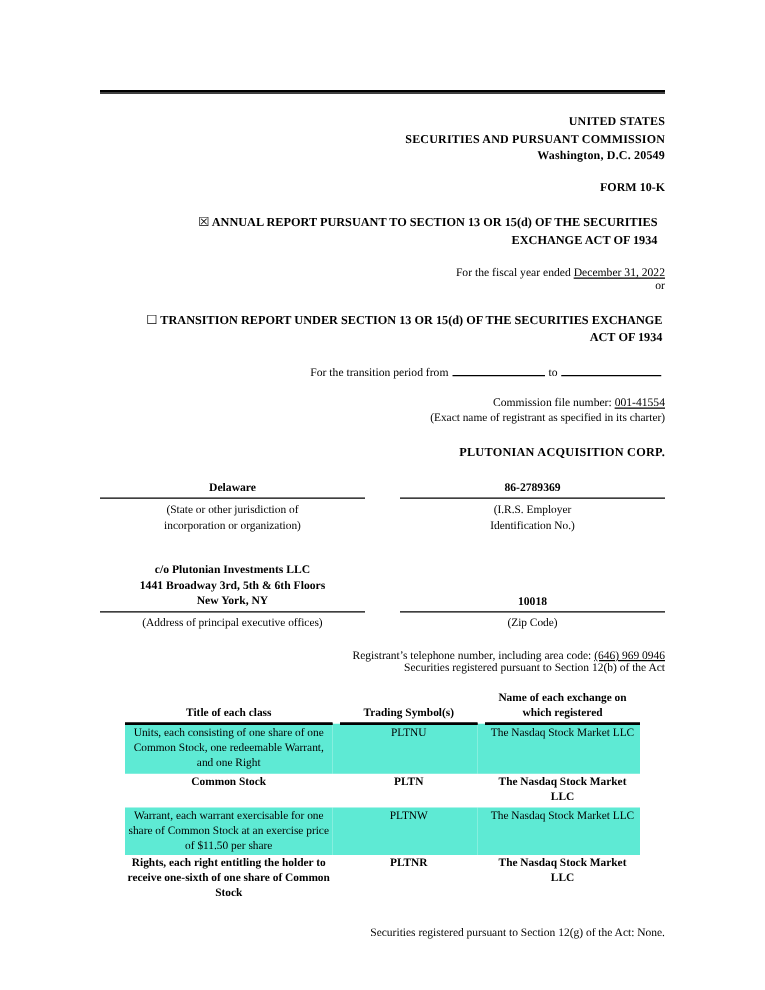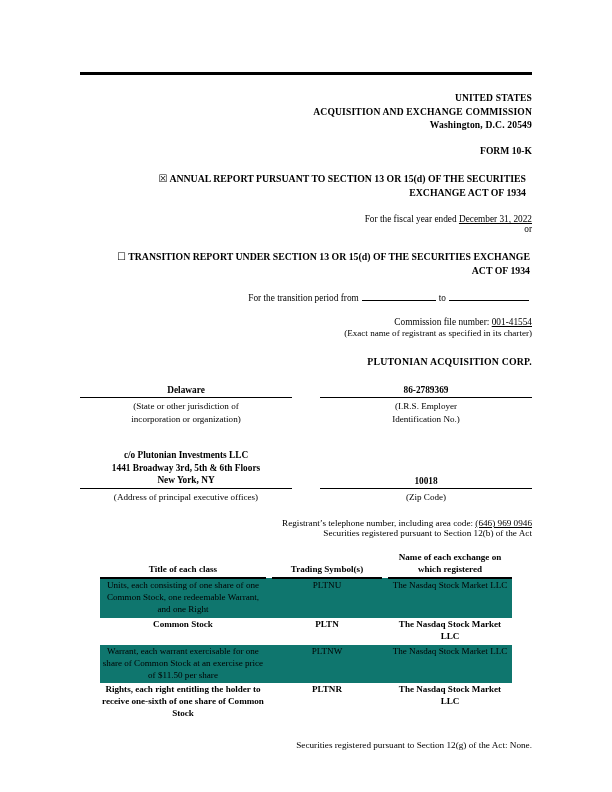--- a/index.html
+++ b/index.html
@@ -149,42 +149,42 @@
     padding: 0;
   }
   table.sec td {
     font-size: 9.1px;
     line-height: 11.9px;
     text-align: center;
     padding: 1px 2px 2px 2px;
     vertical-align: top;
   }
   table.sec td.sym, table.sec td.exch { vertical-align: top; }
-  table.sec tr.shade td { background: #0f766e; }
+  table.sec tr.shade td { background: #5eead4; }
   table.sec tr.bold td  { font-weight: bold; }
   table.sec col.c1 { width: 166px; }
   table.sec col.cg { width: 6px; }
   table.sec col.c2 { width: 110px; }
   table.sec col.c3 { width: 124px; }
 
   .sec12g {
     font-size: 9.2px;
     margin-top: 18px;
   }
 </style>
 </head>
 <body>
 
 <div class="page">
 
   <div class="top-rule"></div>
 
   <div class="ctr t-head">
     <div>UNITED STATES</div>
-    <div>ACQUISITION AND EXCHANGE COMMISSION</div>
+    <div>SECURITIES AND PURSUANT COMMISSION</div>
     <div>Washington, D.C. 20549</div>
   </div>
 
   <div class="ctr form-title">FORM 10-K</div>
 
   <div class="ctr chk-block">
     <span class="cb">☒</span>
     <span>ANNUAL REPORT PURSUANT TO SECTION 13 OR 15(d) OF THE SECURITIES</span>
     <div>EXCHANGE ACT OF 1934</div>
   </div>

